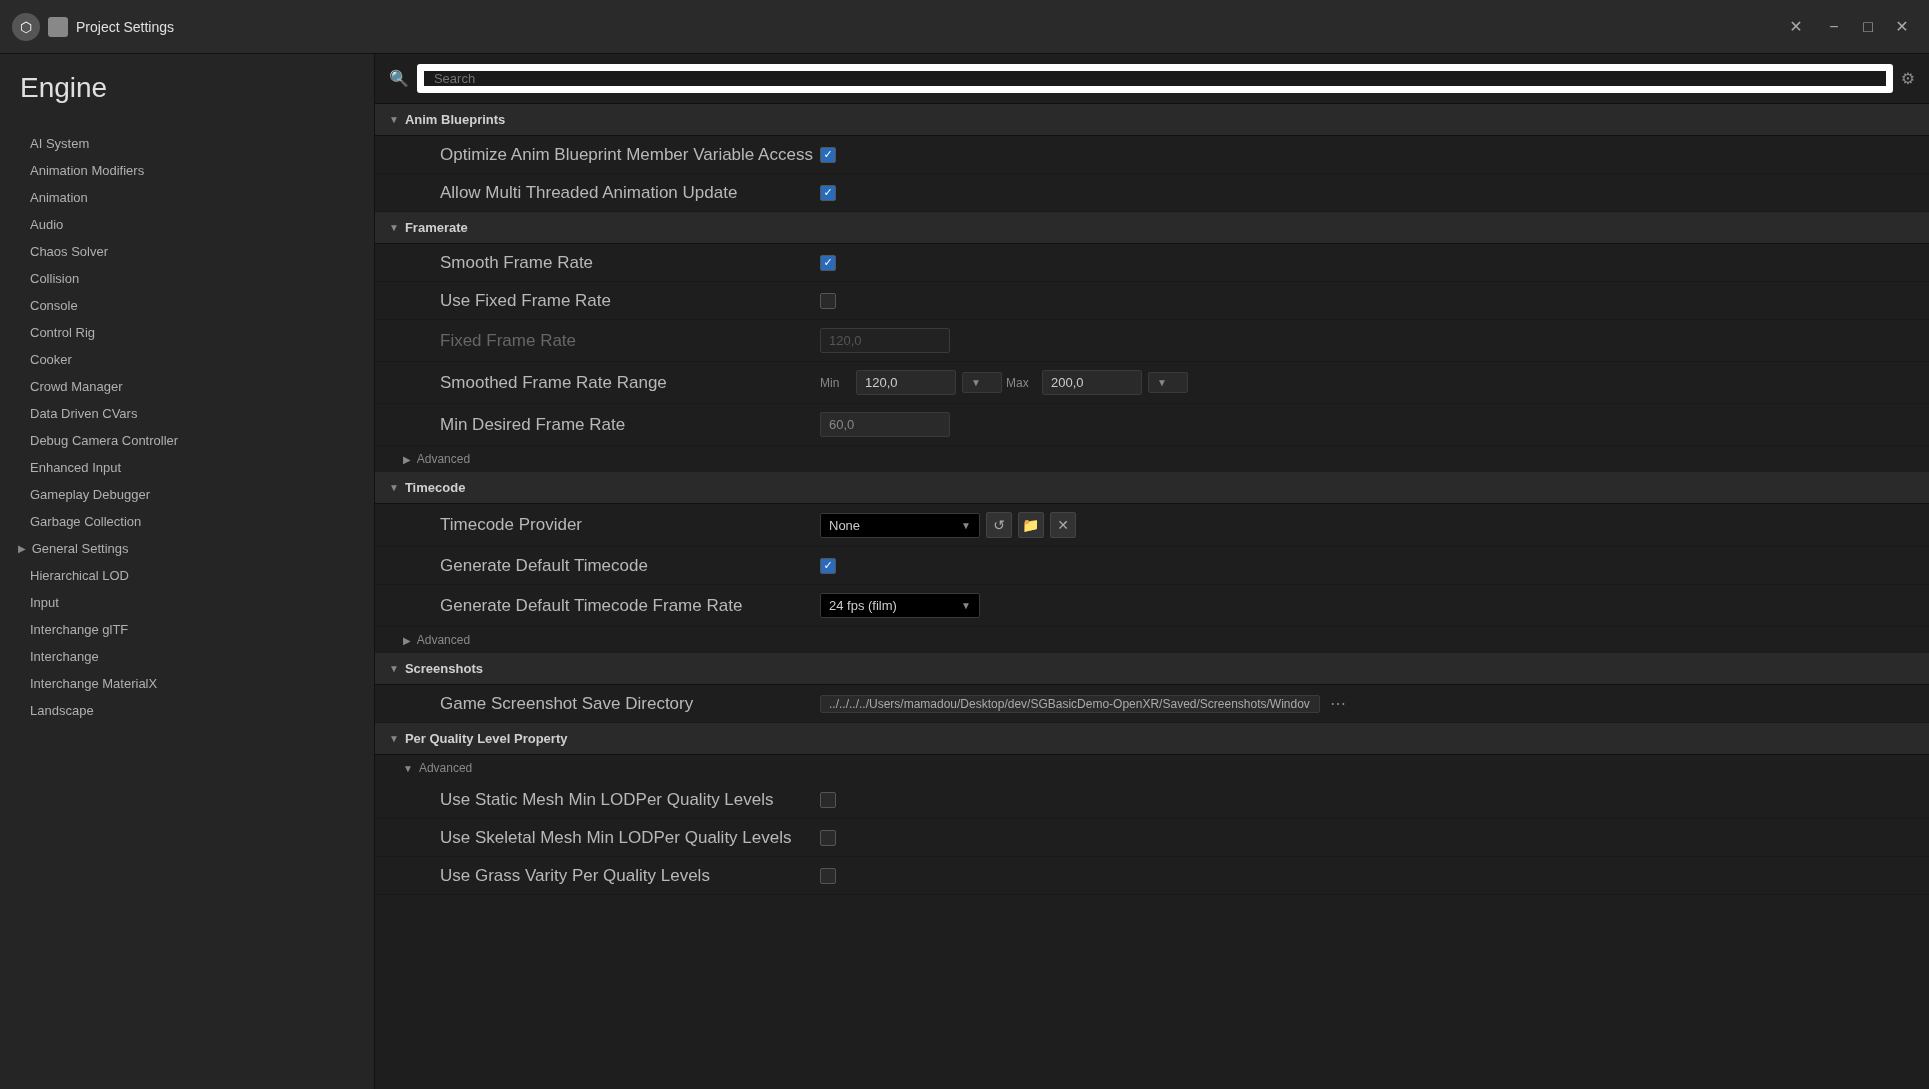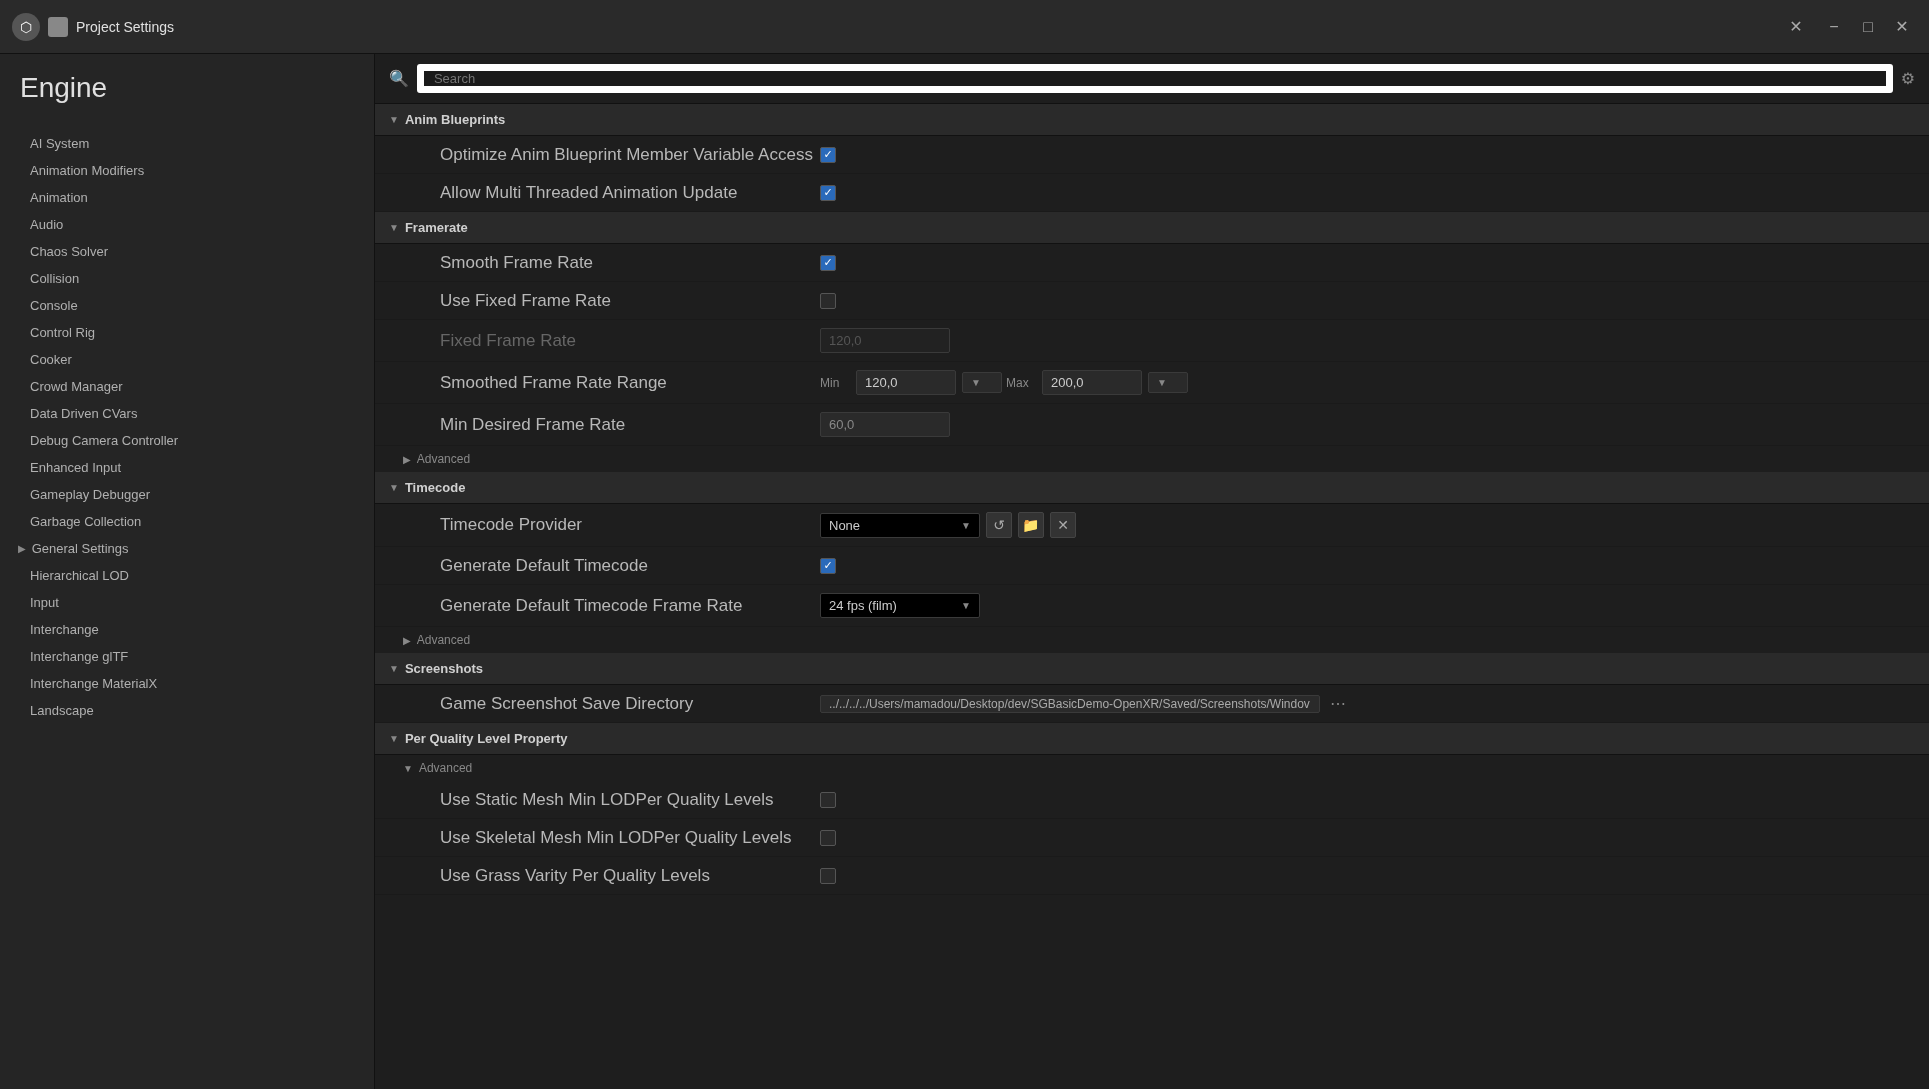--- a/index.html
+++ b/index.html
@@ -336,24 +336,24 @@
         <span class="sidebar-arrow">▶</span>
         <span>General Settings</span>
       </div>
       <div class="sidebar-item">
           <span>Hierarchical LOD</span>
         </div>
       <div class="sidebar-item">
           <span>Input</span>
         </div>
       <div class="sidebar-item">
+          <span>Interchange glTF</span>
+        </div>
+      <div class="sidebar-item">
           <span>Interchange</span>
-        </div>
-      <div class="sidebar-item">
-          <span>Interchange glTF</span>
         </div>
       <div class="sidebar-item">
           <span>Interchange MaterialX</span>
         </div>
       <div class="sidebar-item">
           <span>Landscape</span>
         </div>
     </div>
   </div>
 

